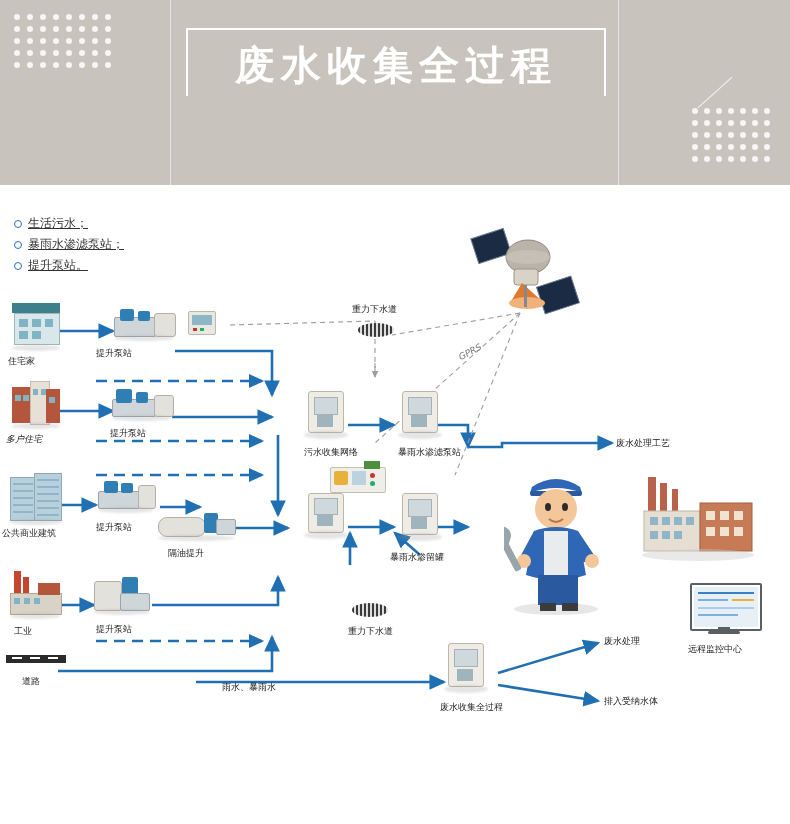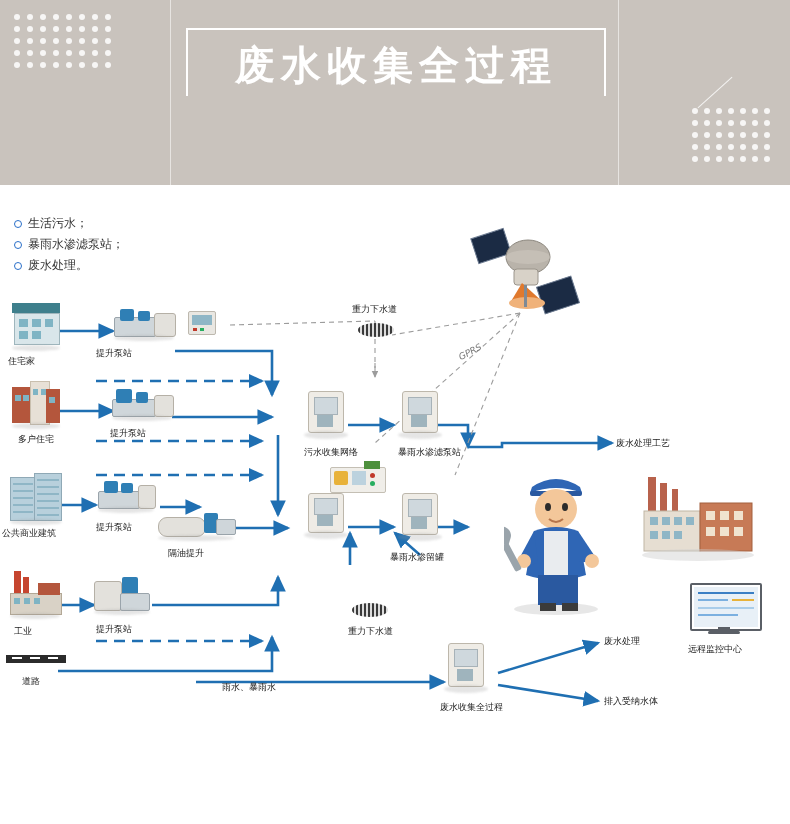--- a/index.html
+++ b/index.html
@@ -14,21 +14,21 @@
   .banner .vline{position:absolute;left:170px;top:0;width:1px;height:185px;background:rgba(255,255,255,.55);}
   .banner .vline2{position:absolute;left:618px;top:0;width:1px;height:185px;background:rgba(255,255,255,.55);}
   .banner .slash{position:absolute;right:52px;top:92px;width:46px;height:1px;background:rgba(255,255,255,.8);transform:rotate(-42deg);}
   .title-box{position:absolute;left:186px;top:28px;width:420px;height:68px;border:2px solid #ffffff;border-bottom:none;box-sizing:border-box;}
   .title-main{position:absolute;left:186px;top:38px;width:420px;text-align:center;color:#ffffff;font-size:40px;font-weight:bold;letter-spacing:6px;font-family:"DejaVu Sans",sans-serif;}
   .title-sub{position:absolute;left:186px;top:115px;width:420px;text-align:center;color:#ffffff;font-size:26px;letter-spacing:2px;font-family:"DejaVu Sans",sans-serif;}
 
   
   .diagram{position:absolute;left:0;top:185px;width:790px;height:639px;background:#ffffff;}
   .bullets{position:absolute;left:14px;top:28px;font-size:12px;color:#333;line-height:21px;font-family:"DejaVu Sans",sans-serif;}
-  .bullets div{white-space:nowrap;}
+  .bullets div{white-space:nowrap;text-decoration:underline;}
   .bullets .bdot{display:inline-block;width:6px;height:6px;border:1px solid #2a6fc9;border-radius:50%;margin-right:6px;vertical-align:middle;}
 
   .lbl{position:absolute;font-size:9px;color:#222;font-family:"DejaVu Sans",sans-serif;white-space:nowrap;}
   .lbl-gray{color:#777;}
 
   svg.flow{position:absolute;left:0;top:0;width:790px;height:639px;}
 
   
   .node{position:absolute;}
   .shadow{position:absolute;border-radius:50%;background:rgba(150,150,150,.25);filter:blur(1px);}
@@ -147,21 +147,21 @@
     <div class="slash"></div>
     <div class="title-box"></div>
     <div class="title-main">废水收集全过程</div>
   </div>
 
   <div class="diagram">
 
     <div class="bullets">
       <div><span class="bdot"></span><span>生活污水；</span></div>
       <div><span class="bdot"></span><span>暴雨水渗滤泵站；</span></div>
-      <div><span class="bdot"></span><span>废水处理。</span></div>
+      <div><span class="bdot"></span><span>提升泵站。</span></div>
     </div>
 
     <svg class="flow" viewBox="0 0 790 639">
       <defs>
         <marker id="ar" markerWidth="7" markerHeight="7" refX="5.6" refY="3" orient="auto">
           <path d="M0,0 L6.5,3 L0,6 z" fill="#1f6fb2"></path>
         </marker>
         <marker id="arg" markerWidth="7" markerHeight="7" refX="5.6" refY="3" orient="auto">
           <path d="M0,0 L6.5,3 L0,6 z" fill="#9c9c9c"></path>
         </marker>
@@ -238,21 +238,21 @@
       <div class="brickA" style="left:0;top:6px;width:20px;height:36px;"></div>
       <div class="brickB" style="left:18px;top:0;width:18px;height:42px;"></div>
       <div class="brickA" style="left:34px;top:8px;width:14px;height:34px;"></div>
       <div class="win" style="position:absolute;left:3px;top:14px;width:6px;height:6px;background:#7fb4c4;"></div>
       <div class="win" style="position:absolute;left:11px;top:14px;width:6px;height:6px;background:#7fb4c4;"></div>
       <div class="win" style="position:absolute;left:21px;top:8px;width:5px;height:6px;background:#7fb4c4;"></div>
       <div class="win" style="position:absolute;left:29px;top:8px;width:5px;height:6px;background:#7fb4c4;"></div>
       <div class="win" style="position:absolute;left:37px;top:16px;width:6px;height:6px;background:#7fb4c4;"></div>
       <div class="shadow" style="left:0;top:42px;width:48px;height:6px;"></div>
     </div>
-    <div class="lbl" style="left:18px;top:248px;">多户住宅</div>
+    <div class="lbl" style="left:6px;top:248px;font-style:italic;">多户住宅</div>
 
     <div class="node" style="left:10px;top:288px;width:52px;height:48px;">
       <div class="glassbld" style="left:0;top:4px;width:24px;height:42px;">
         <div class="fl" style="top:5px;"></div>
           <div class="fl" style="top:12px;"></div>
         <div class="fl" style="top:19px;"></div>
           <div class="fl" style="top:26px;"></div>
         <div class="fl" style="top:33px;"></div>
       </div>
       <div class="glassbld" style="left:24px;top:0;width:26px;height:46px;">

